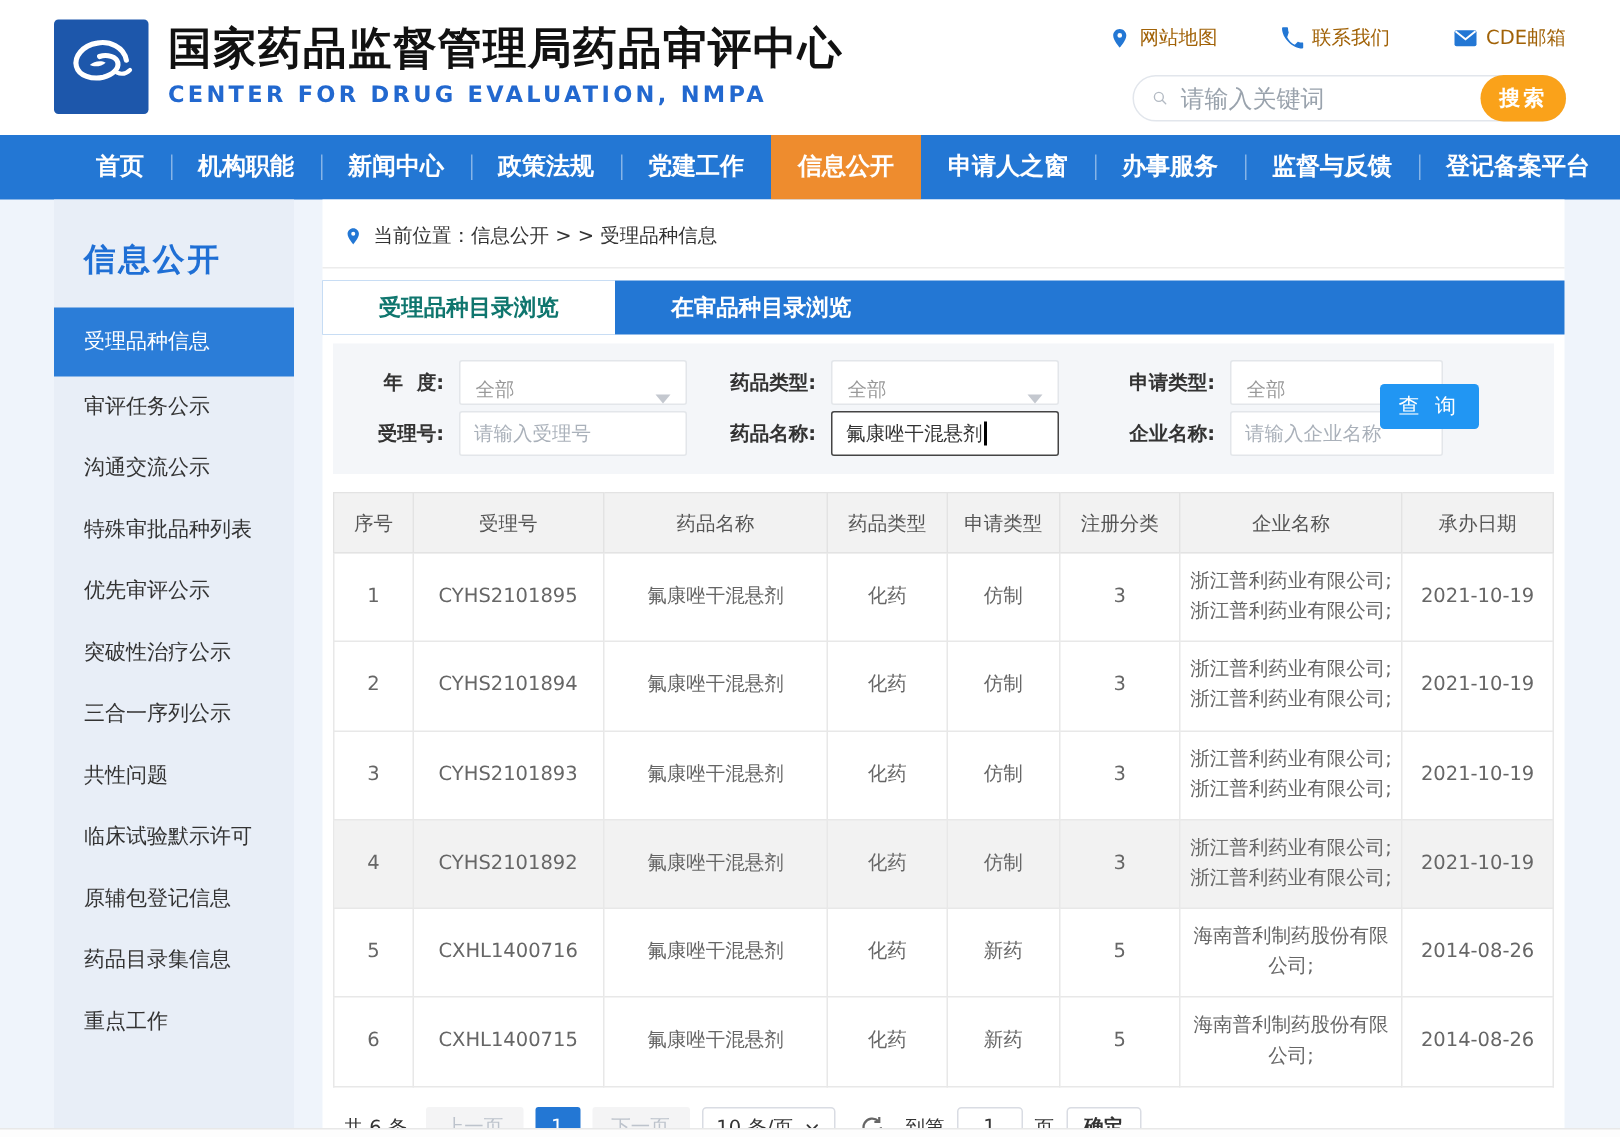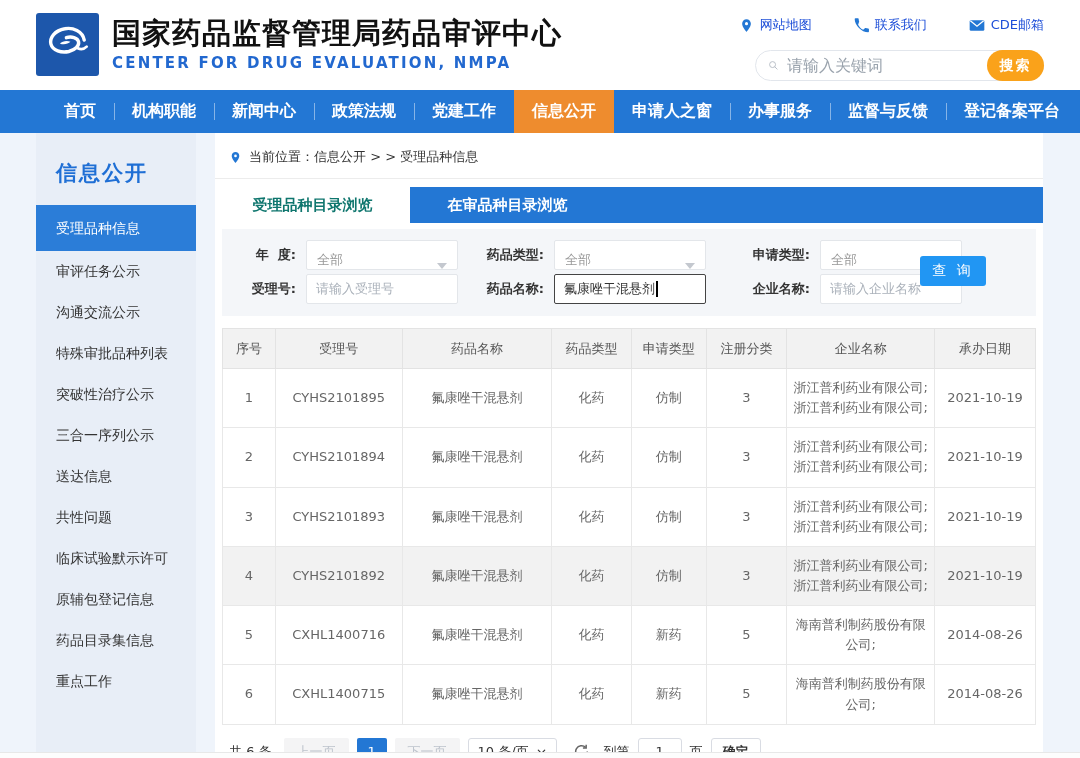--- a/index.html
+++ b/index.html
@@ -7,21 +7,21 @@
   body { font-family:"DejaVu Sans","Liberation Sans",sans-serif; }
   .page { position:relative; width:1080px; height:758px; overflow:hidden; background:#eff4fb; }
 
   
   .header { position:absolute; top:0; left:0; width:1080px; height:90px; background:#ffffff; }
   .logo-box { position:absolute; left:36px; top:13px; width:63px; height:63px; background:#1d57ab; border-radius:3px; display:flex; align-items:center; justify-content:center; }
   .title-block { position:absolute; left:112px; top:15px; }
   .site-title { font-size:29px; font-weight:700; color:#111; letter-spacing:1px; line-height:36px;font-family:Liberation Serif, serif; }
   .site-subtitle { margin-top:3px; font-size:15px; font-weight:700; color:#2268cf; letter-spacing:2.2px; }
   .header-links { position:absolute; right:36px; top:16px; display:flex; gap:42px; align-items:center; }
-  .hlink { display:flex; align-items:center; gap:6px; font-size:13px; color:#1d4ed8; cursor:pointer; }
+  .hlink { display:flex; align-items:center; gap:6px; font-size:13px; color:#a16207; cursor:pointer; }
   .hlink svg { display:block; }
   .search-bar { position:absolute; right:36px; top:50px; width:289px; height:31px; background:#fff; border:1px solid #e2e6ec; border-radius:16px; display:flex; align-items:center; }
   .search-bar .mag { margin:0 8px 0 12px; }
   .search-input { border:none; outline:none; flex:1; font-size:16px; color:#0f172a; background:transparent; font-family:inherit; }
   .search-input::placeholder { color:#9aa3ad; }
   .search-btn { width:78px; height:31px; margin-right:-1px; border:none; border-radius:16px; background:#faa21a; color:#fff; font-size:14px; font-weight:700; letter-spacing:2px; cursor:pointer; font-family:inherit; }
 
   
   .nav { position:absolute; top:90px; left:0; width:1080px; height:43px; background:#2377d4; display:flex; align-items:stretch; padding-left:46px; }
   .nav-item { position:relative; display:flex; align-items:center; padding:0 18px; color:#fff; font-size:16px; font-weight:700; cursor:pointer; }
@@ -141,23 +141,23 @@
       <div class="nav-item">登记备案平台</div>
     </div>
 
   <div class="sidebar">
     <div class="sidebar-title">信息公开</div>
     <div class="sidebar-items">
         <div class="side-item active">受理品种信息</div>
         <div class="side-item">审评任务公示</div>
         <div class="side-item">沟通交流公示</div>
         <div class="side-item">特殊审批品种列表</div>
+        <div class="side-item">优先审评公示</div>
         <div class="side-item">突破性治疗公示</div>
         <div class="side-item">三合一序列公示</div>
-        <div class="side-item">送达信息</div>
         <div class="side-item">共性问题</div>
         <div class="side-item">临床试验默示许可</div>
         <div class="side-item">原辅包登记信息</div>
         <div class="side-item">药品目录集信息</div>
         <div class="side-item">重点工作</div>
       </div>
   </div>
 
   <div class="main">
 

